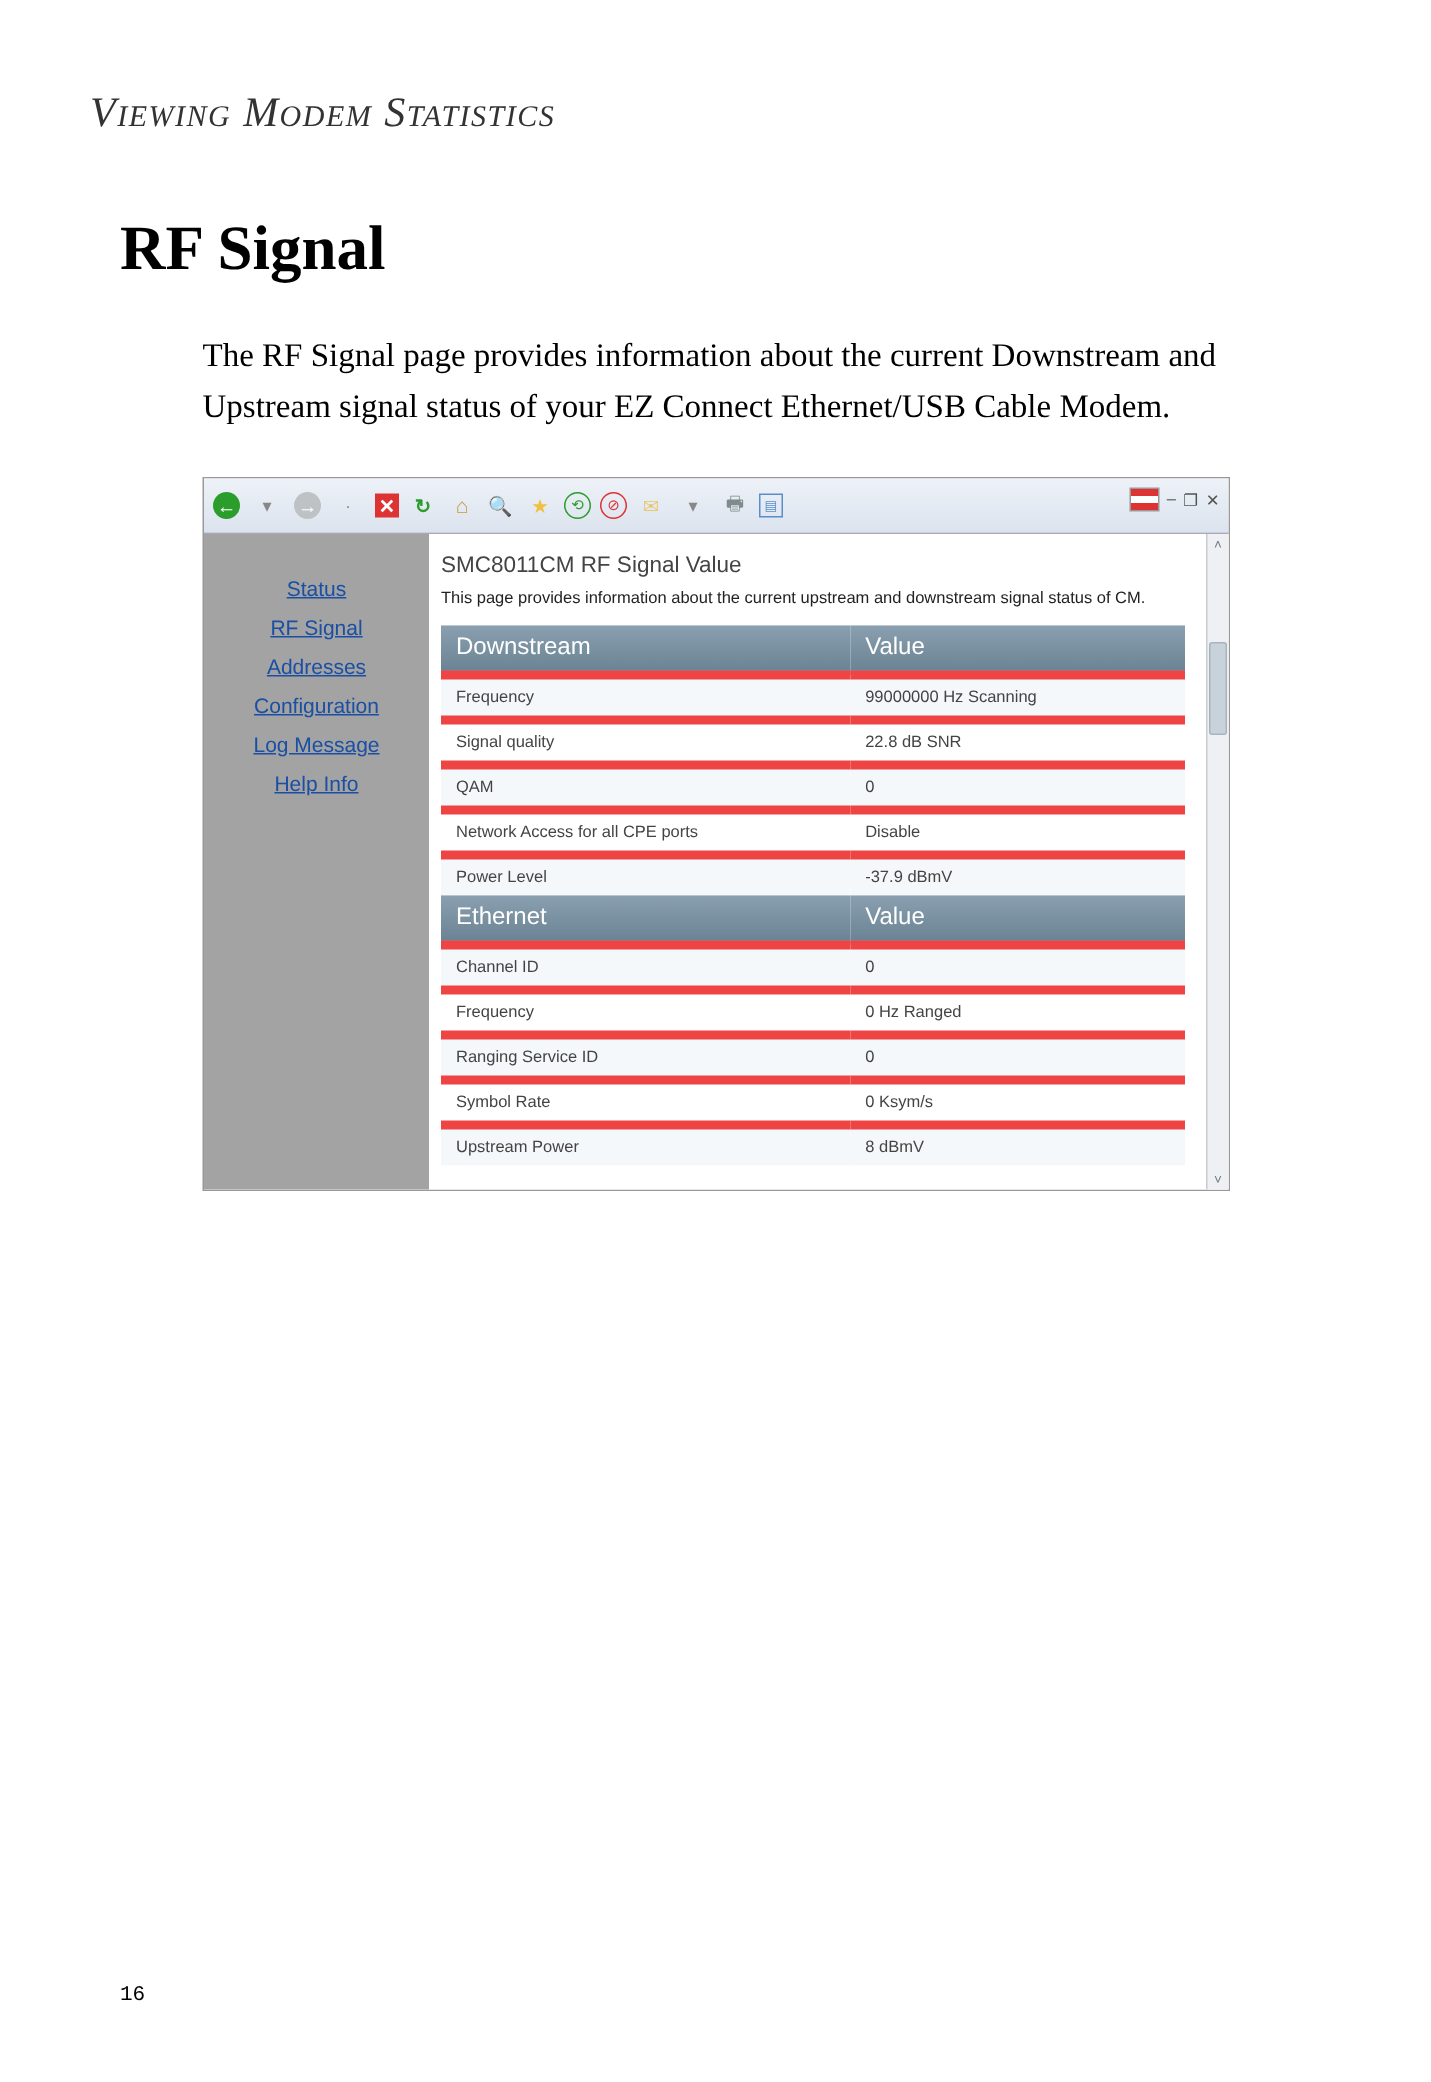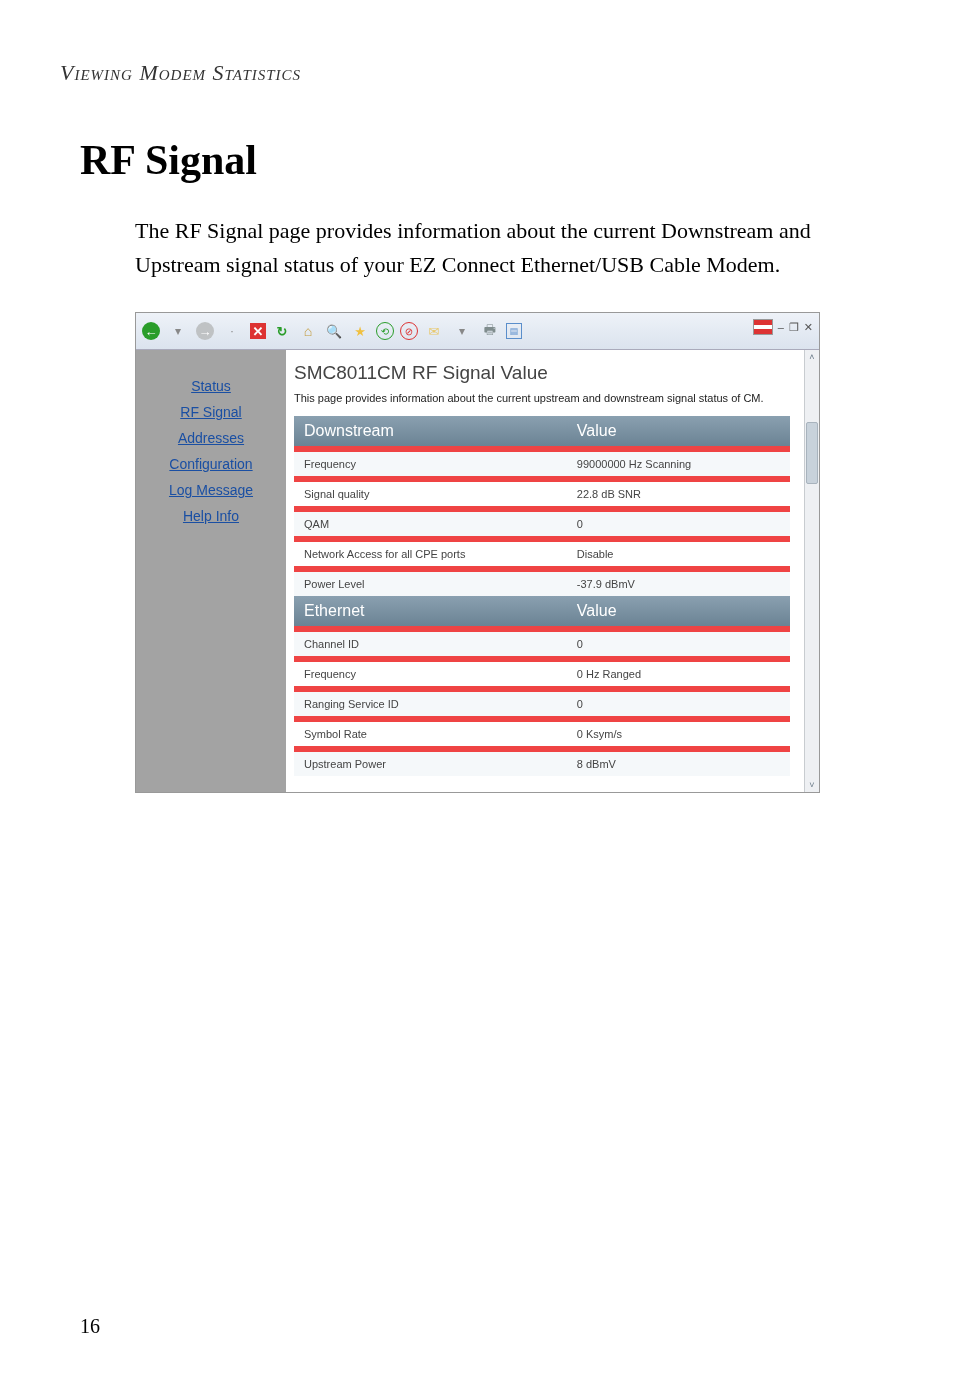--- a/index.html
+++ b/index.html
@@ -9,21 +9,21 @@
     background: #fff;
     width: 954px;
     height: 1388px;
     position: relative;
     color: #000;
   }
   .page-header {
     padding: 60px 60px 20px 60px;
     font-style: italic;
     font-variant: small-caps;
-    font-size: 22px;
+    font-size: 28px;
     color: #333;
     letter-spacing: 1px;
   }
   .page-title {
     padding: 30px 60px 20px 80px;
     font-size: 42px;
     font-weight: bold;
   }
   .page-body {
     padding: 10px 80px 20px 135px;
@@ -130,21 +130,21 @@
     font-size:14px;
     margin:10px 0;
     font-family: 'Comic Sans MS', 'Trebuchet MS', sans-serif;
   }
   .main {
     flex:1;
     padding: 12px 14px 16px 8px;
   }
   .main-title {
     font-family:'Trebuchet MS', Arial, sans-serif;
-    font-size:19px;
+    font-size:15px;
     color:#444;
     margin-bottom:8px;
   }
   .main-desc {
     font-size:11px;
     color:#222;
     margin-bottom:12px;
   }
   table.signal {
     width:100%;
@@ -188,22 +188,22 @@
   .scroll-thumb {
     width:10px; flex:0 0 60px;
     background:#c8d2db; border:1px solid #a8b3bd;
     border-radius:2px;
     margin-top:60px;
   }
   .page-number {
     position:absolute;
     bottom:50px;
     left:80px;
-    font-size:20px;
-    font-family: Liberation Serif, serif;
+    font-size:14px;
+    font-family: Liberation Mono, monospace;
   }
 </style>
 </head>
 <body>
 
 <div class="page-header">Viewing Modem Statistics</div>
 
 <div class="page-title">RF Signal</div>
 
 <div class="page-body">The RF Signal page provides information about the current Downstream and Upstream signal status of your EZ Connect Ethernet/USB Cable Modem.</div>

